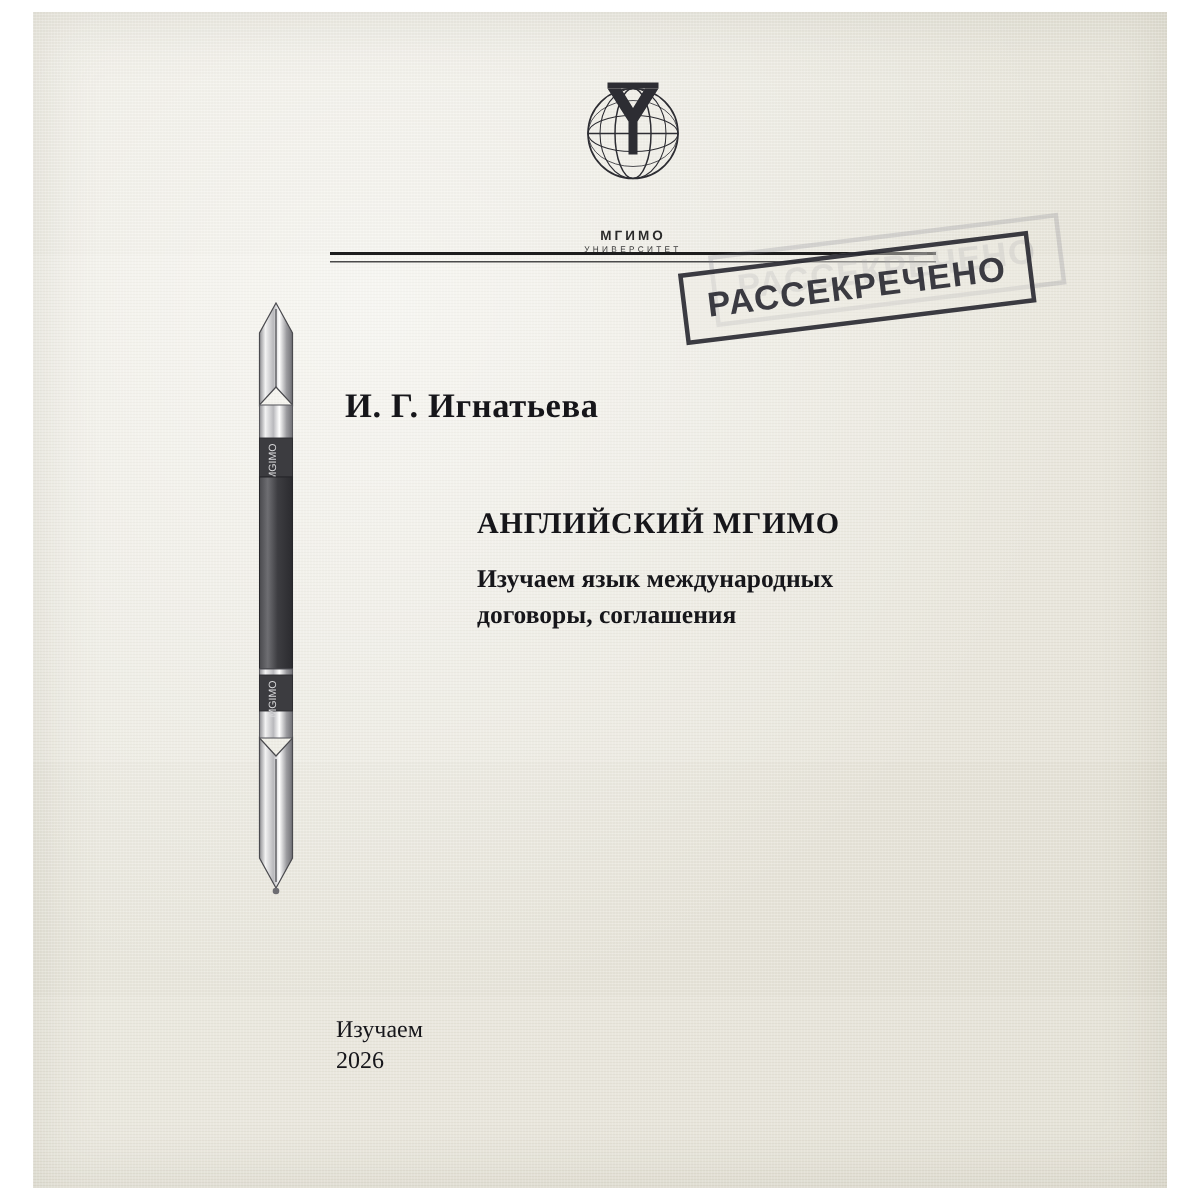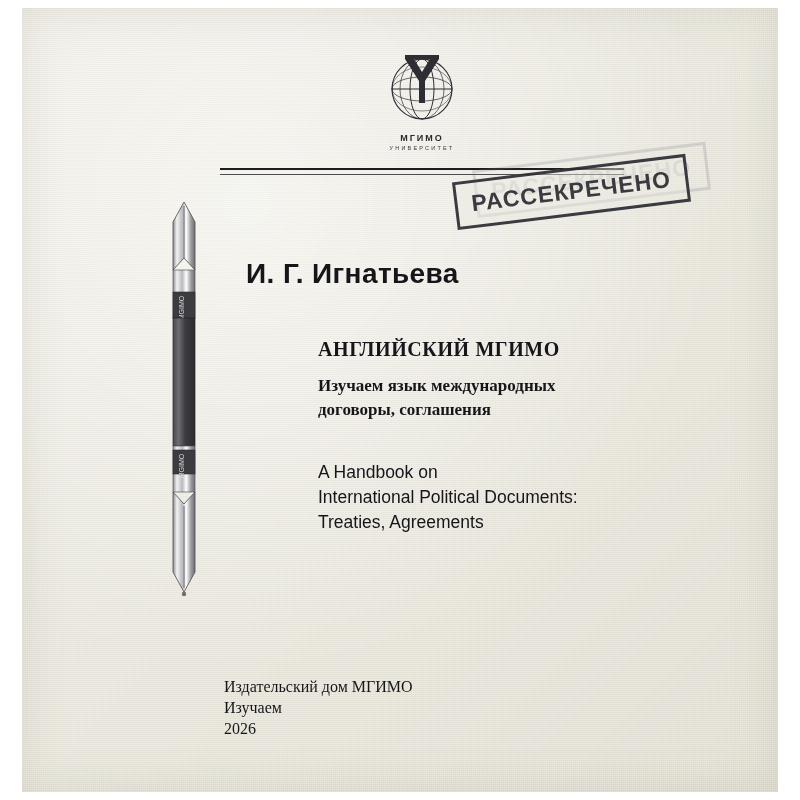--- a/index.html
+++ b/index.html
@@ -49,21 +49,21 @@
     top: 42px;
     width: 110px;
     height: 105px;
     text-align: center;
   }
   .logo-caption1 {
     font-family: "Liberation Sans", sans-serif;
     font-size: 9px;
     letter-spacing: 2px;
     color: #2a2a2a;
-    margin-top: 1px;
+    margin-top: 19px;
     font-weight: bold;
   }
   .logo-caption2 {
     font-family: "Liberation Sans", sans-serif;
     font-size: 5.5px;
     letter-spacing: 2.2px;
     color: #3a3a3a;
     margin-top: 2px;
   }
 
@@ -114,25 +114,25 @@
     position: absolute;
     left: 142px;
     top: 192px;
     width: 40px;
     height: 400px;
   }
 
   
   .author {
     position: absolute;
-    left: 224px;
+    left: 208px;
     top: 250px;
-    font-family: Liberation Sans, sans-serif;
-    font-weight: bold;
-    font-size: 28px;
+    font-family: Liberation Serif, serif;
+    font-weight: bold;
+    font-size: 23px;
     color: #16161a;
     letter-spacing: 0.4px;
   }
   .main-title {
     position: absolute;
     left: 296px;
     top: 330px;
     font-family: "Liberation Serif", serif;
     font-weight: bold;
     font-size: 20px;
@@ -239,25 +239,19 @@
 
     <div class="author">И. Г. Игнатьева</div>
 
     <div class="main-title">АНГЛИЙСКИЙ МГИМО</div>
 
     <div class="subtitle-ru">
       <div>Изучаем язык международных</div>
       <div>договоры, соглашения</div>
     </div>
 
-    <div class="subtitle-en">
-      <div>A Handbook on</div>
-      <div>International Political Documents:</div>
-      <div>Treaties, Agreements</div>
-    </div>
 
     <div class="imprint">
-      <div>Издательский дом МГИМО</div>
       <div>Изучаем</div>
       <div>2026</div>
     </div>
   </div>
 </div>
 
 </body></html>

